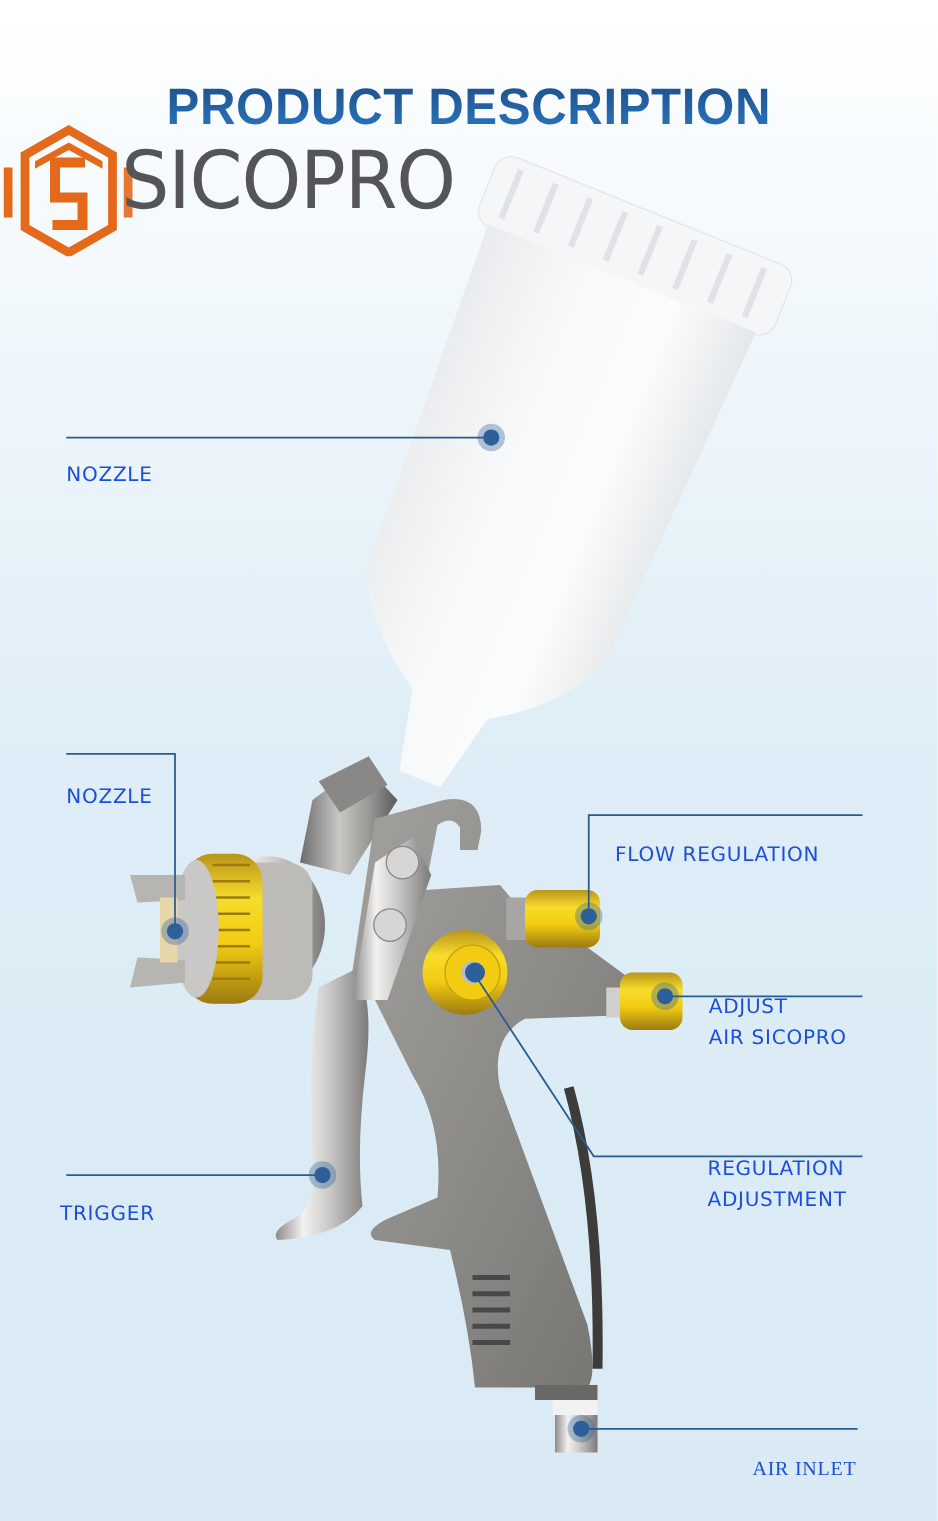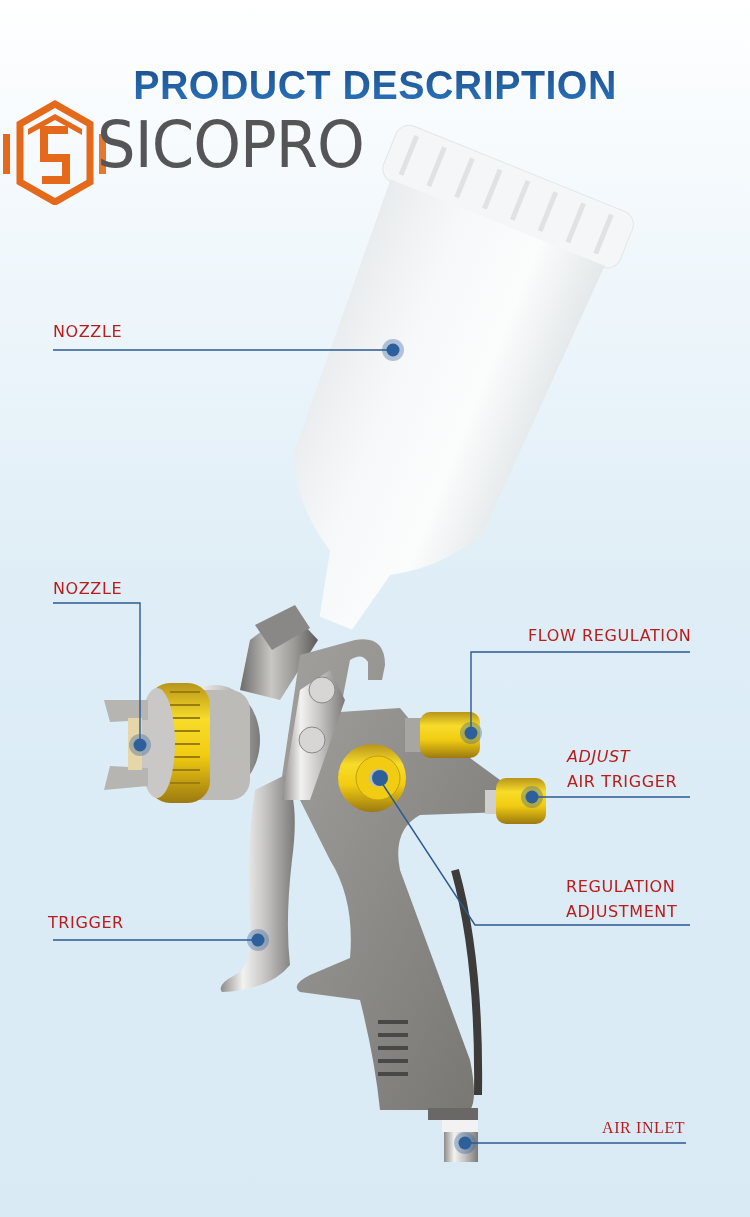--- a/index.html
+++ b/index.html
@@ -17,22 +17,22 @@
     transform: scaleX(0.96);
   }
   .logo { position:absolute; left:0; top:100px; width:360px; height:105px; }
   .brand-text {
     position:absolute; left:97px; top:113px; font-family:"DejaVu Sans", sans-serif;
     font-size:64px; color:#555557; letter-spacing:-1px; transform:scaleX(0.95); transform-origin:left top;
     line-height:1;
   }
   .art { position:absolute; left:0; top:0; width:750px; height:1217px; }
   .label {
-    position:absolute; font-family:"DejaVu Sans", sans-serif; font-size:16px; color:#b91c1c;
-    letter-spacing:0.6px; line-height:25px; white-space:nowrap;
+    position:absolute; font-family:"DejaVu Sans", sans-serif; font-size:16px; color:#1d4ed8;
+    letter-spacing:0.6px; line-height:25px; white-space:nowrap;margin-top:48px;
   }
 </style>
 </head>
 <body>
 
 <div class="title">PRODUCT DESCRIPTION</div>
 
 <svg class="logo" viewBox="0 0 360 105">
   <g fill="none" stroke="#e4691b" stroke-width="7" stroke-linejoin="miter">
     <polygon points="55,4 90,24 90,82 55,102 20,82 20,24"></polygon>
@@ -171,19 +171,19 @@
     <circle cx="380" cy="778" r="8" fill="#2d5f9a"></circle>
     <circle cx="258" cy="940" r="11" fill="#2d5f9a" opacity="0.35"></circle>
       <circle cx="258" cy="940" r="6.5" fill="#2d5f9a"></circle>
     <circle cx="465" cy="1143" r="11" fill="#2d5f9a" opacity="0.35"></circle>
       <circle cx="465" cy="1143" r="6.5" fill="#2d5f9a"></circle>
   </g>
 </svg>
 
 <div class="label" style="left:53px; top:319px;">NOZZLE</div>
 <div class="label" style="left:53px; top:576px;">NOZZLE</div>
-<div class="label" style="left:528px; top:623px;">FLOW REGULATION</div>
-<div class="label" style="left:567px; top:744px;font-style:italic;">ADJUST</div>
-<div class="label" style="left:567px; top:769px;">AIR TRIGGER</div>
+<div class="label" style="left:492px; top:623px;">FLOW REGULATION</div>
+<div class="label" style="left:567px; top:744px;">ADJUST</div>
+<div class="label" style="left:567px; top:769px;">AIR SICOPRO</div>
 <div class="label" style="left:566px; top:874px;">REGULATION</div>
 <div class="label" style="left:566px; top:899px;text-align:center;">ADJUSTMENT</div>
 <div class="label" style="left:48px; top:910px;">TRIGGER</div>
 <div class="label" style="left:602px; top:1115px;font-family:Liberation Serif, serif;">AIR INLET</div>
 
 </body></html>

